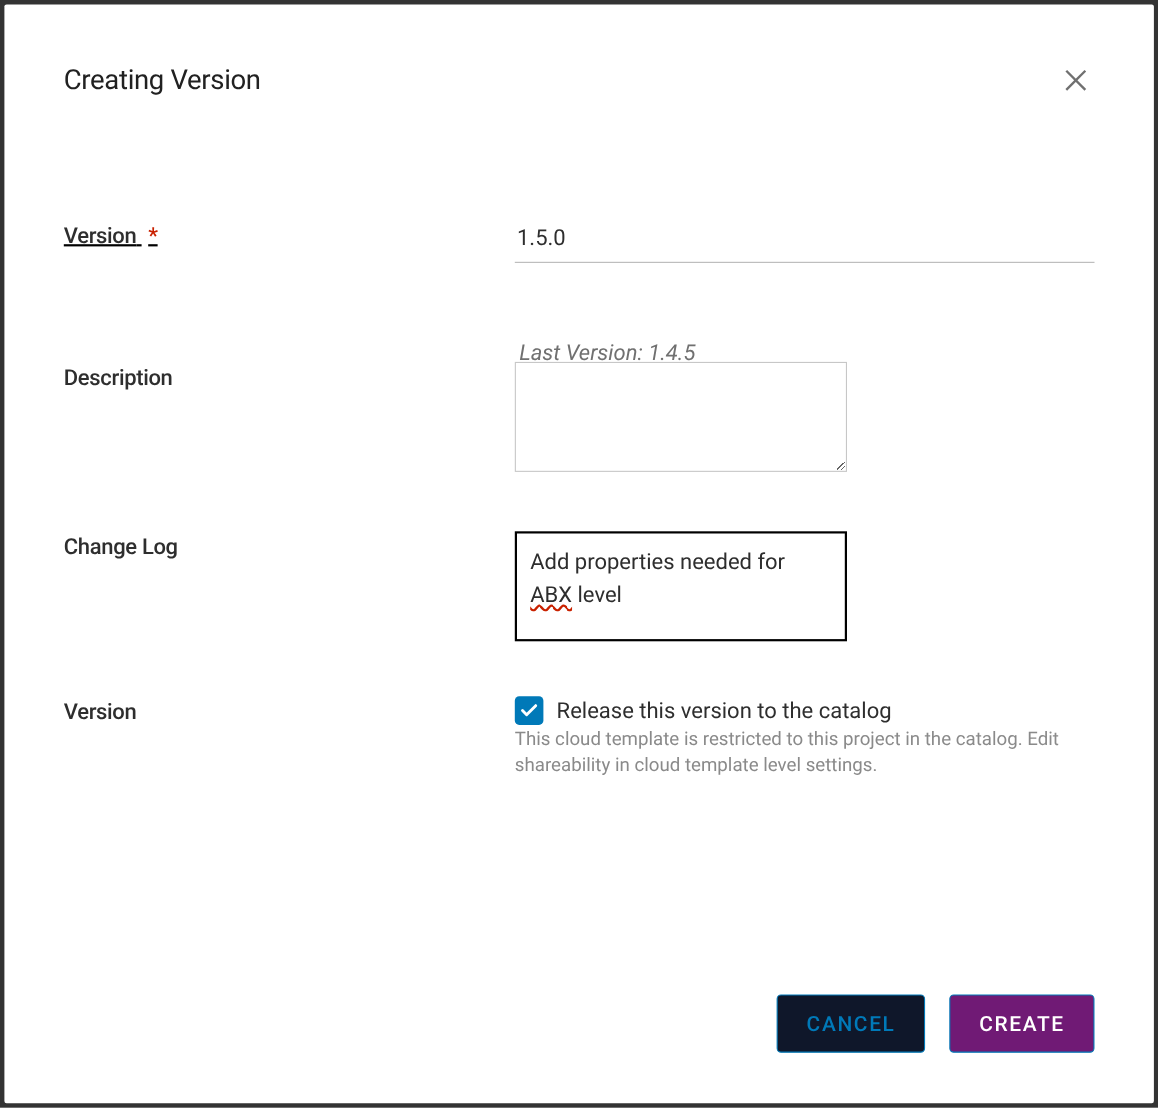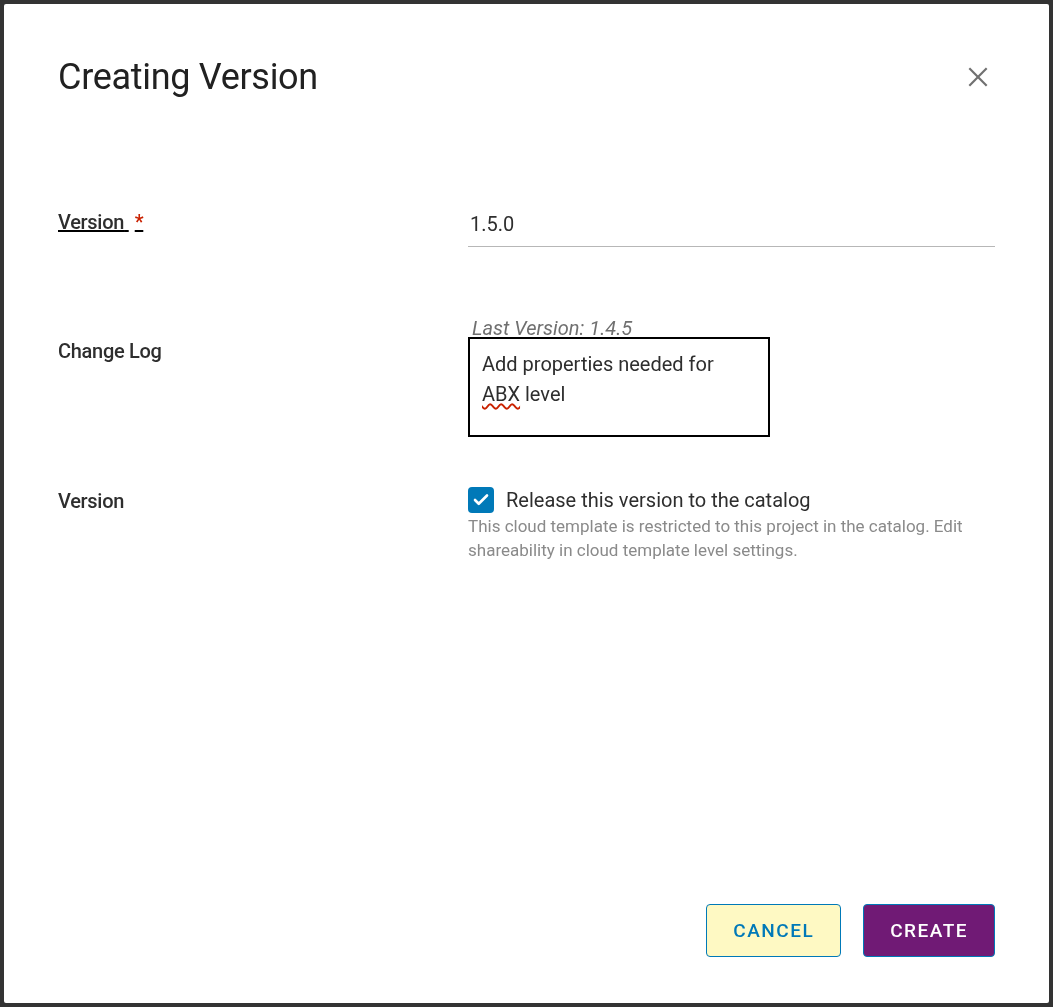--- a/index.html
+++ b/index.html
@@ -28,21 +28,21 @@
     }
     
     .modal-header {
       display: flex;
       justify-content: space-between;
       align-items: center;
       margin-bottom: 110px;
     }
     
     .modal-title {
-      font-size: 36px;
+      font-size: 25px;
       font-weight: 400;
       color: #212121;
       letter-spacing: -0.3px;
     }
     
     .close-button {
       background: none;
       border: none;
       cursor: pointer;
       padding: 4px;
@@ -180,21 +180,21 @@
       padding: 14px 26px;
       font-size: 19px;
       font-weight: 500;
       letter-spacing: 1.5px;
       border-radius: 4px;
       cursor: pointer;
       font-family: inherit;
     }
     
     .btn-cancel {
-      background: #fef9c3;
+      background: #0f172a;
       border: 1px solid #0079b8;
       color: #0079b8;
     }
     
     .btn-create {
       background: #701a75;
       border: 1px solid #0079b8;
       color: white;
     }
     
@@ -224,20 +224,26 @@
       <div class="form-label">
         <span>Version</span>
         <span class="required-marker">*</span>
       </div>
       <div class="form-field">
         <input type="text" class="text-input" value="1.5.0" style="">
       </div>
       <div class="last-version">Last Version: 1.4.5</div>
     </div>
 
+    <div class="form-row">
+      <div class="form-label">Description</div>
+      <div class="form-field">
+        <textarea class="textarea-input textarea-description" style=""></textarea>
+      </div>
+    </div>
 
     <div class="form-row">
       <div class="form-label">Change Log</div>
       <div class="form-field">
         <div class="textarea-input textarea-changelog" contenteditable="true" style=""><span>Add properties needed for </span><span class="spellcheck-underline">ABX</span><span> level</span></div>
       </div>
     </div>
 
     <div class="form-row">
       <div class="form-label">Version</div>

